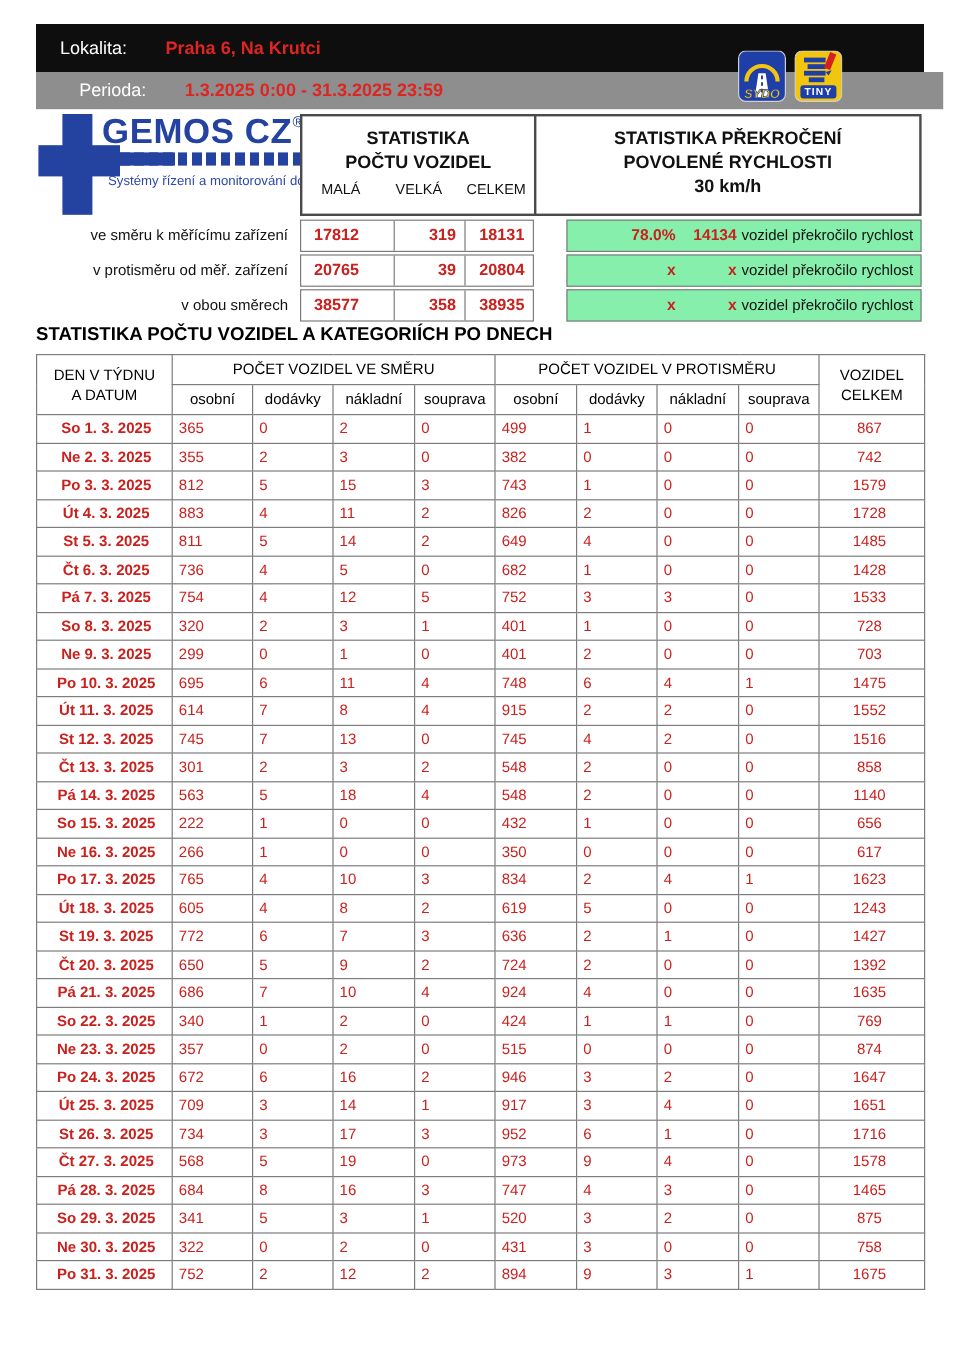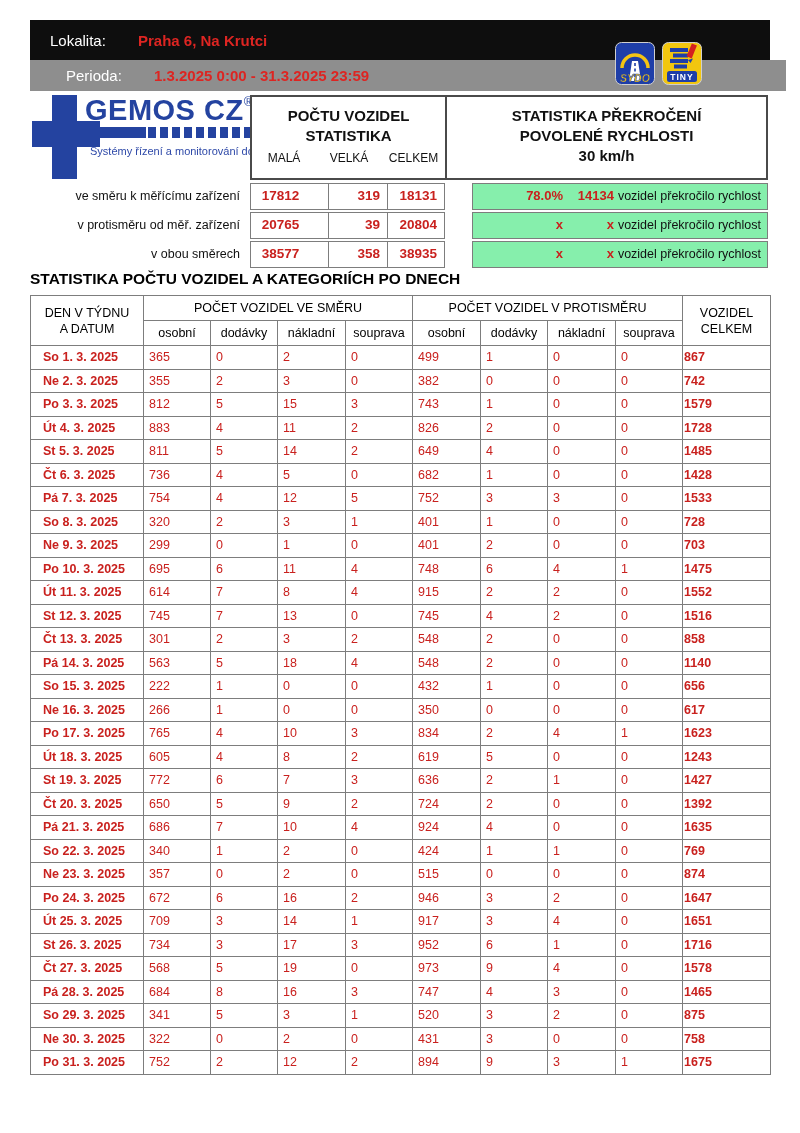--- a/index.html
+++ b/index.html
@@ -59,23 +59,23 @@
   .speed-count{color:var(--red);font-weight:bold;font-size:13px;}
   .speed-text{color:#111;margin-left:4px;}
   
   .section-title{position:absolute;left:30px;top:270px;margin:0;font-size:15.5px;font-weight:bold;color:#000;}
   .daily{position:absolute;left:30px;top:295px;}
   table{border-collapse:collapse;table-layout:fixed;width:740px;background:#fff;}
   th,td{border:1px solid var(--border);overflow:hidden;white-space:nowrap;box-sizing:border-box;}
   th{font-weight:normal;font-size:12.5px;height:25px;color:#000;}
   th .two-line{line-height:16px;}
   td{height:23.5px;font-size:12.5px;}
-  .c-date{color:var(--red);font-weight:bold;text-align:left;padding-right:9px;padding-left:12px;}
+  .c-date{color:var(--red);font-weight:bold;text-align:center;padding-right:9px;padding-left:12px;}
   .c-num{color:var(--red);text-align:left;padding-left:5px;}
-  .c-total{color:var(--red);font-weight:bold;text-align:left;padding-right:5px;}
+  .c-total{color:var(--red);font-weight:normal;text-align:center;padding-right:5px;}
 </style>
 </head>
 <body>
 
 <div class="page">
 
   <div class="bar black">
     <span class="bar-label">Lokalita:</span>
     <span class="bar-value">Praha 6, Na Krutci</span>
   </div>
@@ -111,22 +111,22 @@
 
   <div class="gemos">
     <div class="gemos-cross-v"></div>
     <div class="gemos-cross-h"></div>
     <div class="gemos-name"><span>GEMOS CZ</span><span class="gemos-reg">®</span></div>
     <div class="gemos-bar"></div>
     <div class="gemos-tagline">Systémy řízení a monitorování dopravy</div>
   </div>
 
   <div class="title-box left">
+    <div class="tb-line">STATISTIKA</div>
     <div class="tb-line">POČTU VOZIDEL</div>
-    <div class="tb-line">STATISTIKA</div>
     <div class="tb-cols">
       <span>MALÁ</span>
       <span>VELKÁ</span>
       <span>CELKEM</span>
     </div>
   </div>
   <div class="title-box right">
     <div class="tb-line">STATISTIKA PŘEKROČENÍ</div>
     <div class="tb-line">POVOLENÉ RYCHLOSTI</div>
     <div class="tb-line">30 km/h</div>

